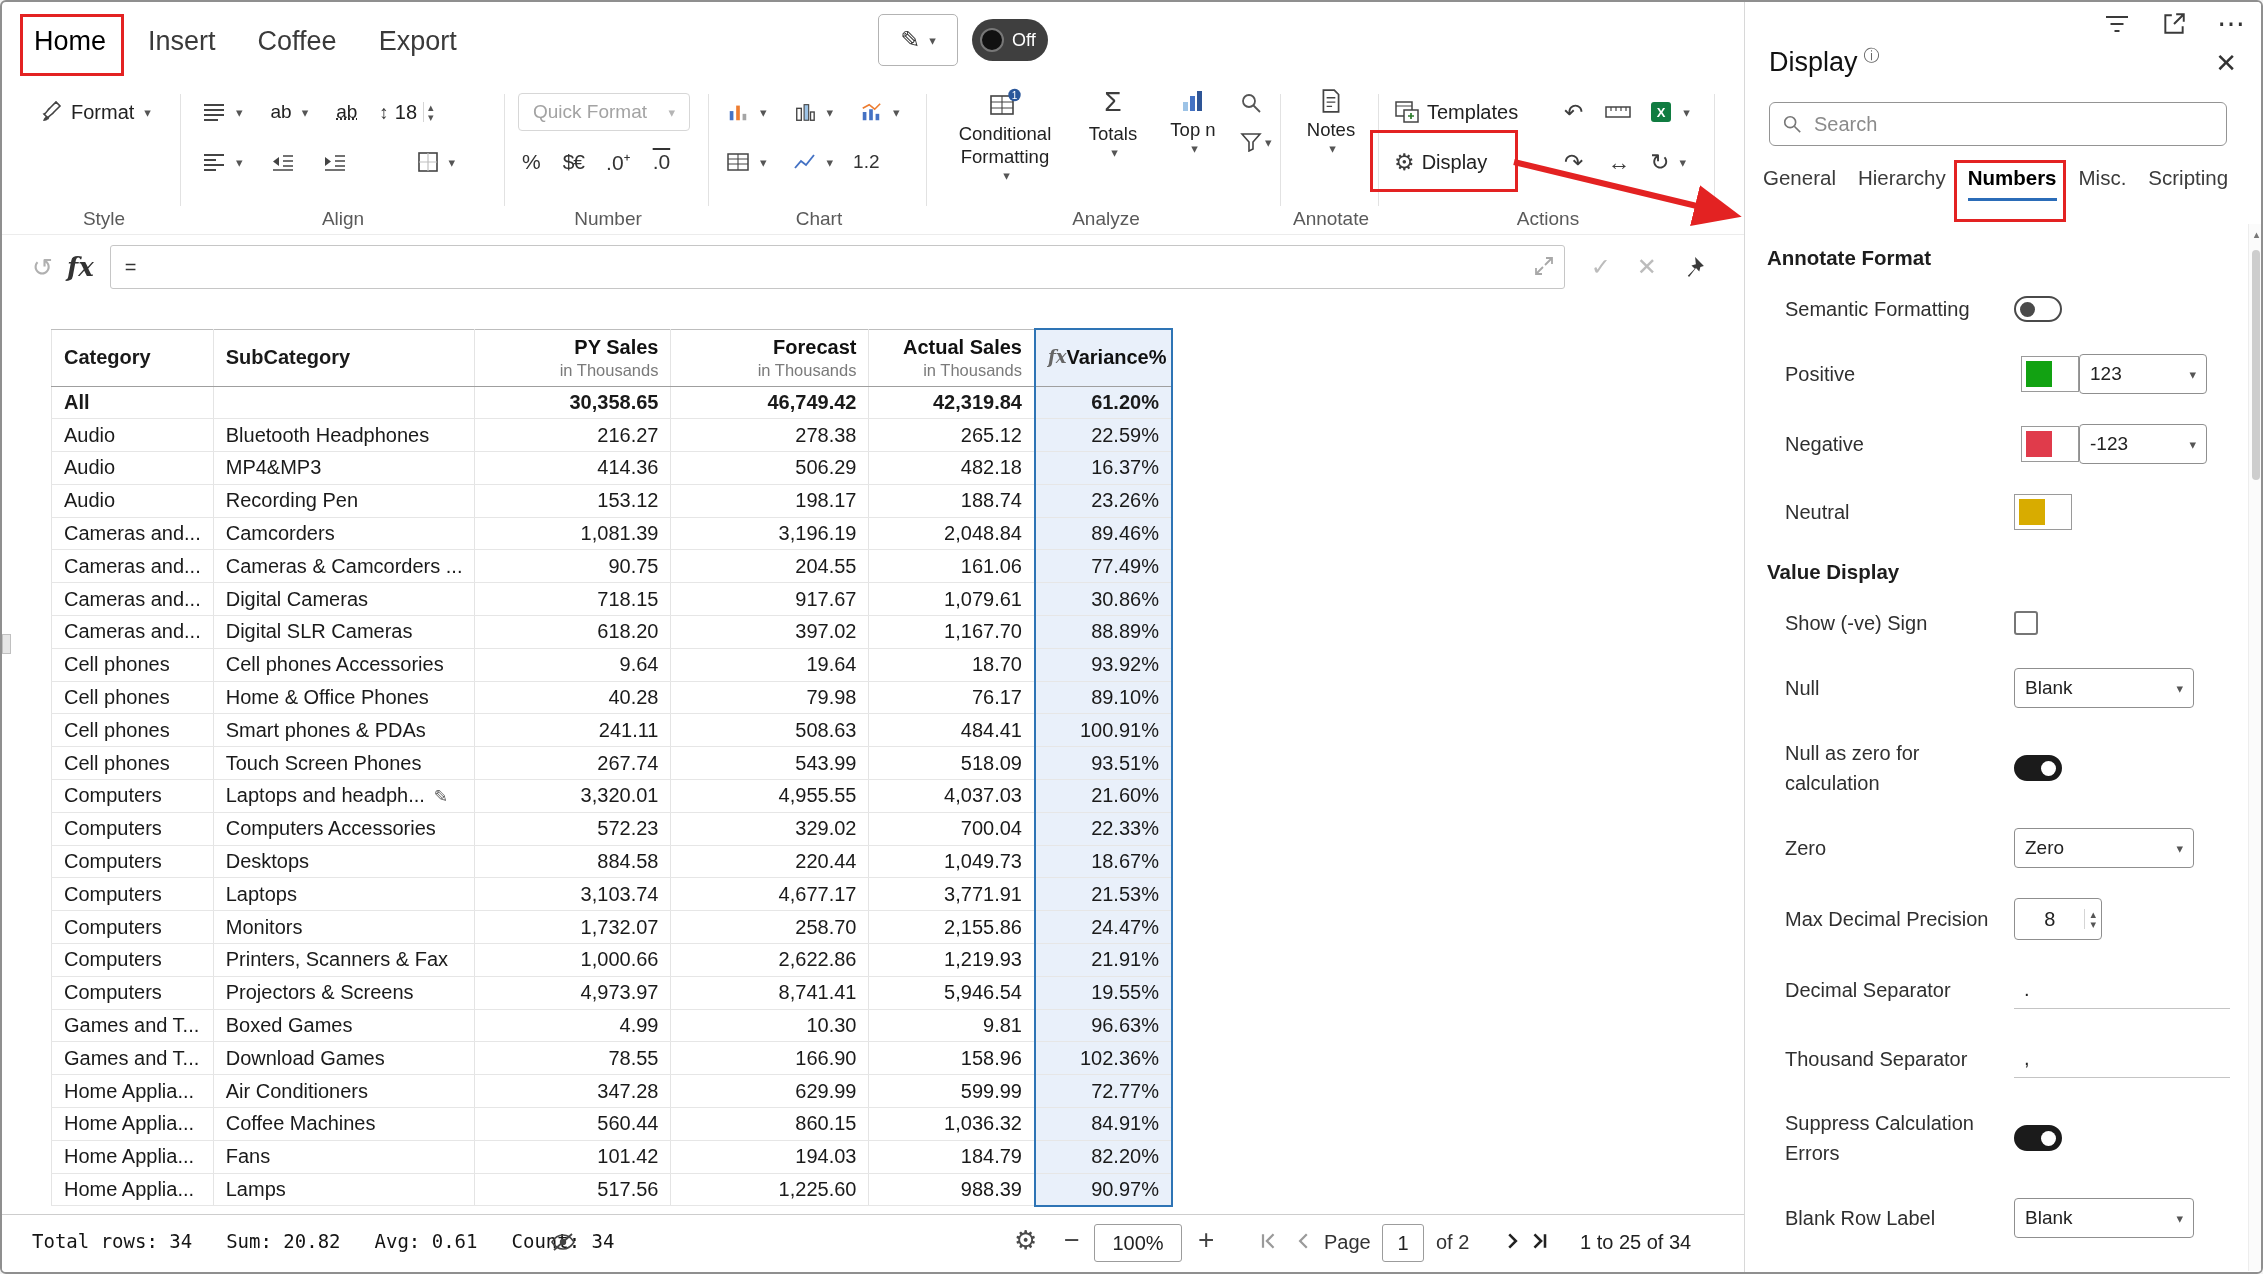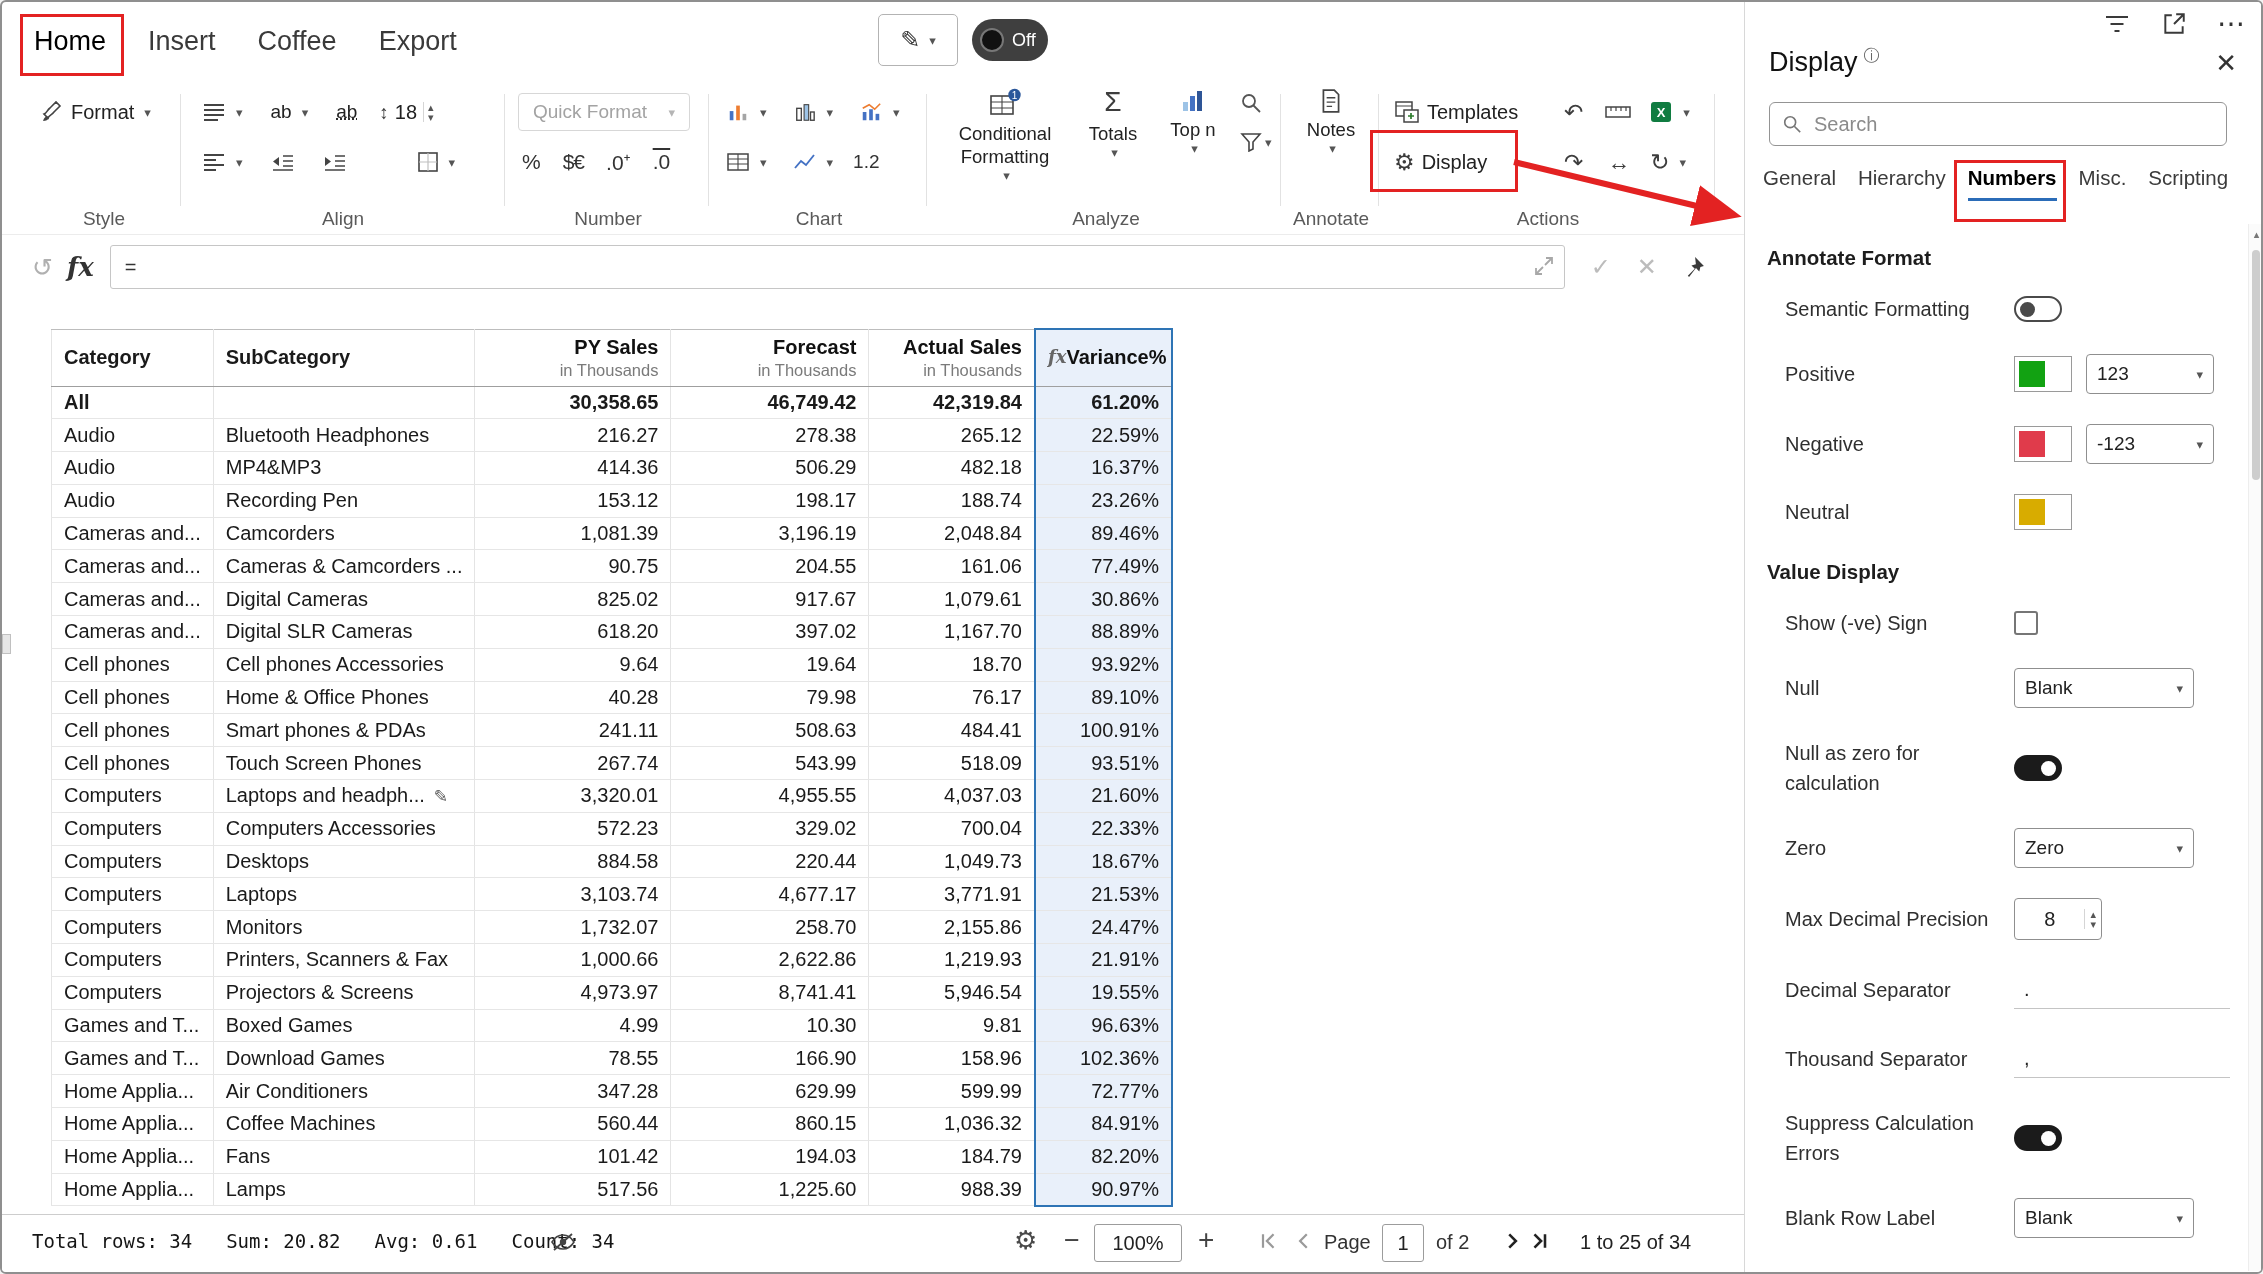--- a/index.html
+++ b/index.html
@@ -93,21 +93,21 @@
   .psearch input{border:none;outline:none;font-size:20px;flex:1;color:#333;font-family:"Liberation Sans",sans-serif;}
   .psearch input::placeholder{color:#8b8b8b;}
   #panel-tabs{position:absolute;left:18px;top:164px;display:flex;gap:22px;font-size:20.5px;color:#3b3b3b;}
   .ptab{padding-bottom:8px;}
   .ptab.active{color:#000;font-weight:bold;border-bottom:3px solid #2b6cb8;}
   .pbody{position:absolute;left:0;top:222px;width:505px;bottom:0;overflow:hidden;padding:16px 36px 0 22px;box-sizing:border-box;}
   .sect{font-size:20.5px;font-weight:bold;color:#1d1d1d;margin:6px 0 24px 0;}
   .prow{display:flex;align-items:center;margin:0 0 30px 18px;}
   .plabel{flex:1;font-size:20px;color:#2f2f2f;padding-right:10px;line-height:1.5;}
   .pctl{width:200px;display:flex;align-items:center;flex:none;}
-  .pctl.between{justify-content:space-between;}
+  .pctl.between{justify-content:center;}
   .toggle{width:48px;height:26px;border:2px solid #4a4a4a;border-radius:14px;position:relative;background:#fff;box-sizing:border-box;flex:none;}
   .toggle .tknob{position:absolute;left:4px;top:3.5px;width:15px;height:15px;border-radius:50%;background:#4a4a4a;}
   .toggle.on{background:#1b1b1b;border-color:#1b1b1b;}
   .toggle.on .tknob{left:auto;right:4px;background:#fff;}
   .cbox{width:24px;height:24px;border:2px solid #767676;border-radius:3px;background:#fff;box-sizing:border-box;}
   .swatch{width:58px;height:36px;border:1.5px solid #9a9a9a;display:flex;align-items:center;padding-left:4px;box-sizing:border-box;}
   .swatch .fill{width:26px;height:26px;display:block;}
   .ddl{width:128px;height:40px;border:1.5px solid #8f8f8f;border-radius:4px;display:flex;align-items:center;justify-content:space-between;
     padding:0 10px;font-size:19px;color:#222;box-sizing:border-box;background:#fff;}
   .ddl.wide{width:180px;}
@@ -486,21 +486,21 @@
               <td class="txt">Cameras and...</td>
               <td class="txt">Cameras &amp; Camcorders ...</td>
               <td class="num">90.75</td>
               <td class="num">204.55</td>
               <td class="num">161.06</td>
               <td class="num sel">77.49%</td>
             </tr>
             <tr>
               <td class="txt">Cameras and...</td>
               <td class="txt">Digital Cameras</td>
-              <td class="num">825.02</td>
+              <td class="num">718.15</td>
               <td class="num">917.67</td>
               <td class="num">1,079.61</td>
               <td class="num sel">30.86%</td>
             </tr>
             <tr>
               <td class="txt">Cameras and...</td>
               <td class="txt">Digital SLR Cameras</td>
               <td class="num">618.20</td>
               <td class="num">397.02</td>
               <td class="num">1,167.70</td>

